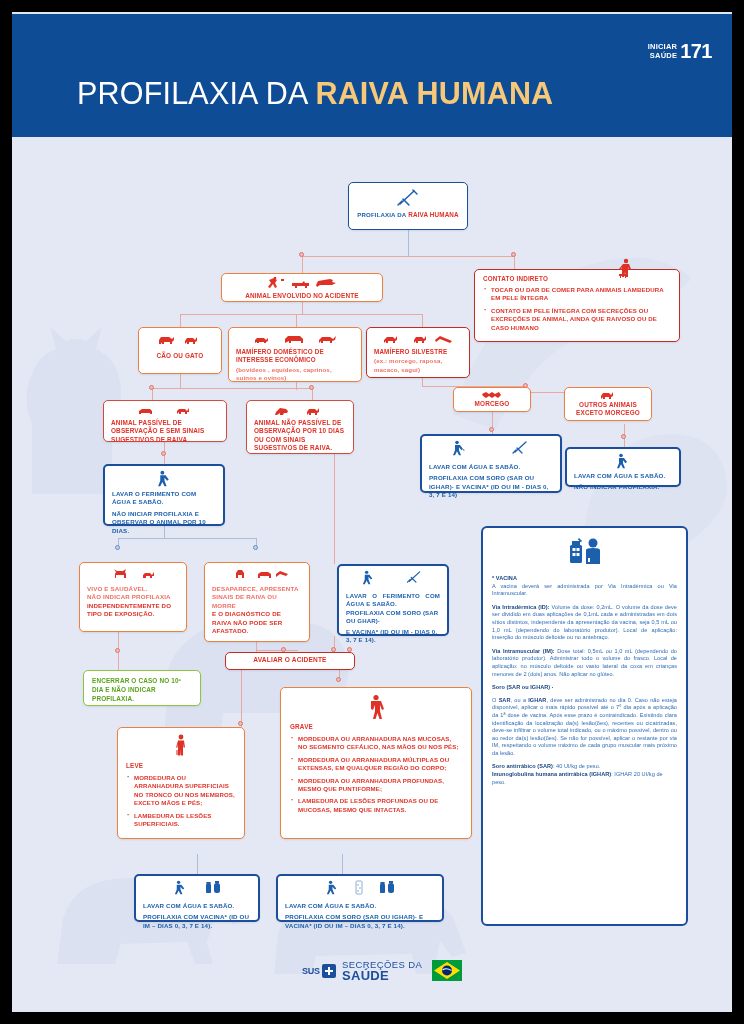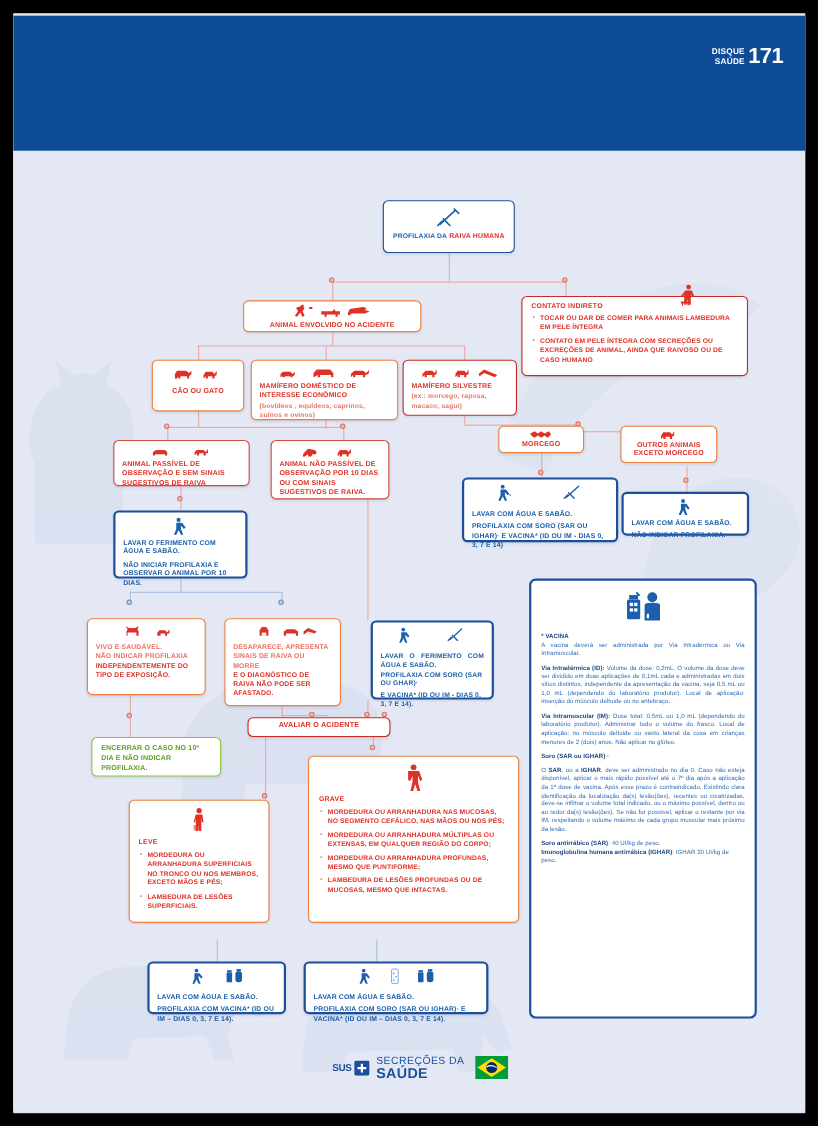--- a/index.html
+++ b/index.html
@@ -198,24 +198,27 @@
     <svg class="wm" style="left:400px;top:160px;opacity:0.30;" width="300" height="300" viewBox="0 0 300 300">
       <path d="M40 240 q40 -120 140 -150 q60 -18 100 14 q-30 34 -80 46 q-50 14 -80 50 q-28 34 -36 56 z"></path>
     </svg>
     <svg class="wm" style="left:520px;top:330px;opacity:0.25;" width="200" height="260" viewBox="0 0 200 260">
       <path d="M60 250 q-20 -70 10 -120 q24 -40 70 -40 q40 0 52 34 q10 30 -12 54 q-26 28 -56 34 q-34 8 -44 38 z"></path>
     </svg>
 
     <div class="header">
       <div class="disque">
         <div class="words">
-          <div>DISQUE</div>
+          <div>INICIAR</div>
           <div>SAÚDE</div>
         </div>
         <div class="num">171</div>
+      </div>
+      <div class="title">
+        <span>PROFILAXIA DA </span><b>RAIVA HUMANA</b>
       </div>
     </div>
 
     <div class="ln v b" style="left:396px;top:216px;height:26px;"></div>
     <div class="ln h" style="left:290px;top:242px;width:212px;"></div>
     <div class="ln v" style="left:290px;top:242px;height:17px;"></div>
     <div class="ln v" style="left:502px;top:242px;height:13px;"></div>
     <div class="dot" style="left:287px;top:238px;"></div>
     <div class="dot" style="left:499px;top:238px;"></div>
 

